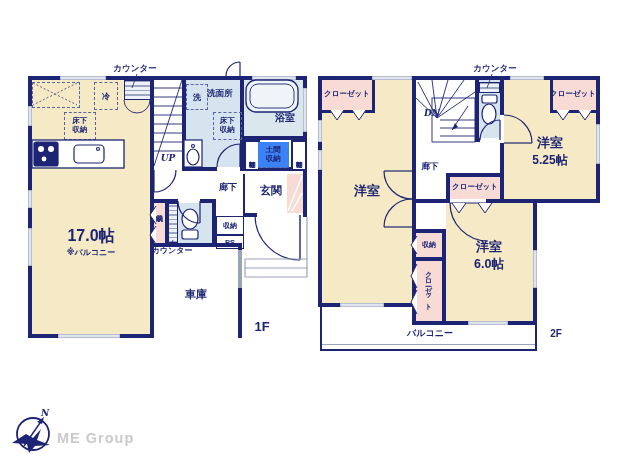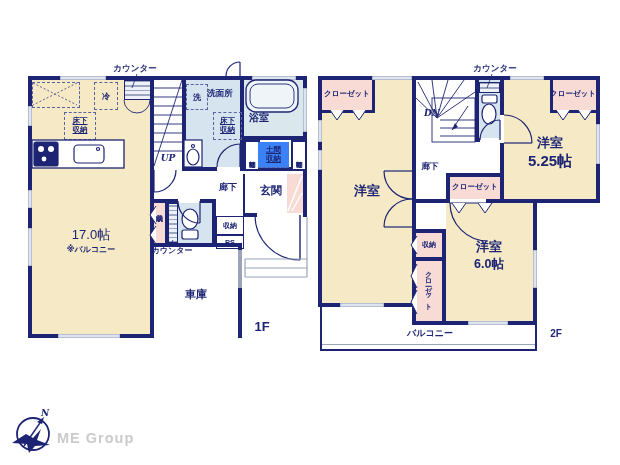--- a/index.html
+++ b/index.html
@@ -11,21 +11,21 @@
   .fill{position:absolute;}
   .beige{background:#f6eac6;}
   .blue{background:#d6e4f0;}
   .bathc{background:#dae8ee;}
   .pink{background:#f8dbd5;}
   .lbl{position:absolute;color:#1d2473;font-weight:bold;text-align:center;
        line-height:1.12;white-space:nowrap;}
   .vlbl{writing-mode:vertical-rl;text-orientation:upright;white-space:normal;line-height:1;}
   .dash{position:absolute;border:1px dashed #5a64a0;display:flex;align-items:center;
         justify-content:center;color:#1d2473;font-weight:bold;}
-  .wrap2{width:2.1em;text-align:center;word-break:break-all;line-height:1.15;text-decoration:underline;}
+  .wrap2{width:2.1em;word-break:break-all;line-height:1.15;}
   .hatch{position:absolute;background:repeating-linear-gradient(0deg,#9aa5c0 0 1.5px,#edf1f7 1.5px 4.5px);
          box-shadow:inset 0 0 0 1px #1d2473;}
   .shelf{position:absolute;background:#fff;border:2px solid #1d2473;display:flex;
          align-items:center;justify-content:center;color:#1d2473;font-weight:bold;}
   .serifit{font-family:"DejaVu Serif","Liberation Serif",serif;font-style:italic;}
   svg{position:absolute;left:0;top:0;pointer-events:none;}
 </style>
 </head>
 <body>
 
@@ -99,27 +99,27 @@
       </div>
     <div class="abs" style="left:216px;top:216px;width:26px;height:17px;background:#fff;border:1.5px solid #1d2473;display:flex;align-items:center;justify-content:center;color:#1d2473;font-weight:bold;font-size:7px;">
       <span>収納</span>
       </div>
     <div class="abs" style="left:216px;top:235px;width:26px;height:12px;border:1px solid #1d2473;display:flex;align-items:center;justify-content:center;color:#1d2473;font-weight:bold;font-size:7.5px;">
       <span>PS</span>
       </div>
 
     <div class="lbl" style="left:112px;top:64px;width:46px;font-size:8.5px;">カウンター</div>
     <div class="lbl" style="left:198px;top:89px;width:44px;font-size:8.5px;">洗面所</div>
-    <div class="lbl" style="left:235px;top:112px;width:48px;font-size:10px;">浴室</div>
+    <div class="lbl" style="left:261px;top:112px;width:48px;font-size:10px;">浴室</div>
     <div class="lbl" style="left:251px;top:184px;width:40px;font-size:11px;">玄関</div>
     <div class="lbl" style="left:208px;top:182px;width:40px;font-size:9px;">廊下</div>
     <div class="lbl vlbl" style="left:156px;top:209px;font-size:7px;">収納</div>
     <div class="lbl" style="left:148px;top:247px;width:48px;font-size:8px;">カウンター</div>
     <div class="abs" style="left:51px;top:226px;width:80px;text-align:center;color:#1d2473;">
-      <div style="font-size:13px;font-weight:normal;">17.0帖</div>
+      <div style="font-size:16px;font-weight:bold;">17.0帖</div>
       <div style="font-size:8px;font-weight:bold;">※バルコニー</div>
     </div>
     <div class="lbl" style="left:168px;top:288px;width:56px;font-size:11px;">車庫</div>
     <div class="lbl serifit" style="left:154px;top:153px;width:28px;font-size:9px;">UP</div>
     <div class="lbl" style="left:246px;top:320px;width:32px;font-size:13px;">1F</div>
   </div>
 
   <div class="abs" style="left:0;top:0;width:620px;height:465px;">
 
     <div class="fill beige" style="left:322px;top:80px;width:90px;height:223px;"></div>
@@ -177,21 +177,21 @@
     <div class="lbl vlbl" style="left:425px;top:266px;font-size:7px;">クローゼット</div>
     <div class="lbl" style="left:416px;top:241px;width:26px;font-size:7px;">収納</div>
     <div class="lbl" style="left:472px;top:64px;width:46px;font-size:8.5px;">カウンター</div>
     <div class="lbl serifit" style="left:419px;top:108px;width:26px;font-size:9px;">DN</div>
     <div class="lbl" style="left:414px;top:162px;width:32px;font-size:8.5px;">廊下</div>
     <div class="abs" style="left:329px;top:182px;width:76px;text-align:center;color:#1d2473;font-weight:bold;">
       <div style="font-size:13px;">洋室</div>
     </div>
     <div class="abs" style="left:512px;top:134px;width:76px;text-align:center;color:#1d2473;font-weight:bold;">
       <div style="font-size:13px;">洋室</div>
-      <div style="font-size:15px;">5.25帖</div>
+      <div style="font-size:12px;">5.25帖</div>
     </div>
     <div class="abs" style="left:451px;top:238px;width:76px;text-align:center;color:#1d2473;font-weight:bold;">
       <div style="font-size:13px;">洋室</div>
       <div style="font-size:12.5px;">6.0帖</div>
     </div>
     <div class="lbl" style="left:398px;top:328px;width:64px;font-size:9px;">バルコニー</div>
     <div class="lbl" style="left:540px;top:328px;width:32px;font-size:10px;">2F</div>
   </div>
 
   <svg width="620" height="465" viewBox="0 0 620 465">

